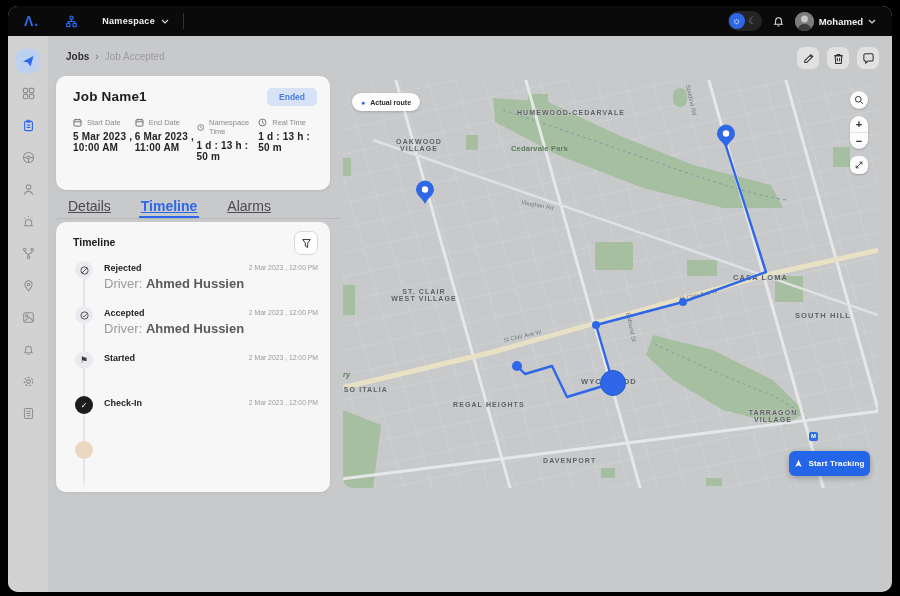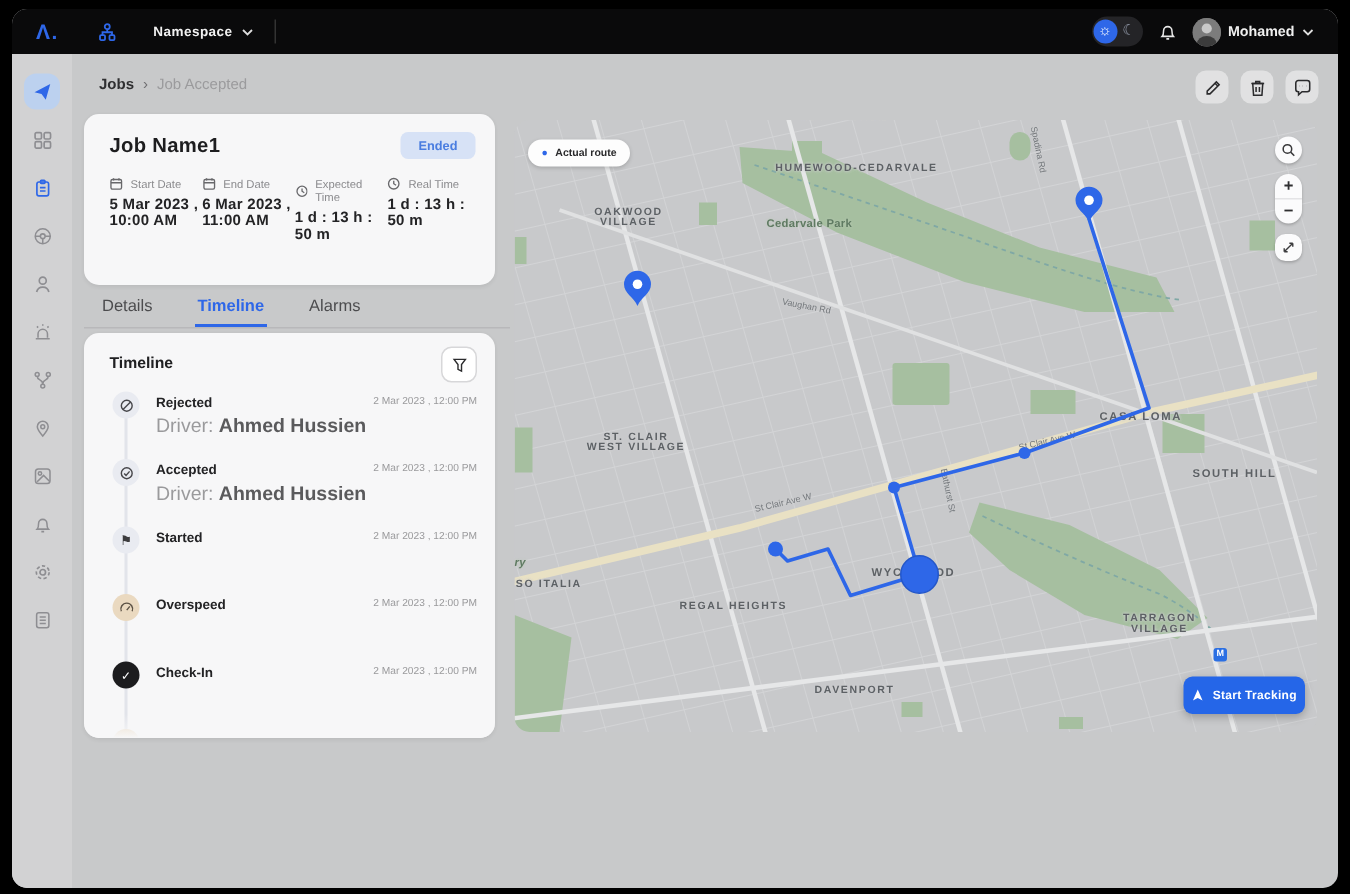--- a/index.html
+++ b/index.html
@@ -37,21 +37,21 @@
   
   .job-card{position:absolute;left:48px;top:70px;width:274px;height:114px;background:#f7f7f8;border-radius:10px;box-shadow:0 1px 3px rgba(0,0,0,.07);}
   .job-title{position:absolute;left:17px;top:13px;font-size:13.5px;font-weight:bold;color:#1d1d1f;letter-spacing:.2px;}
   .job-badge{position:absolute;right:13px;top:12px;background:#d7e2f6;color:#4a7de0;font-size:8.5px;font-weight:bold;padding:4px 12px;border-radius:5px;}
   .job-fields{position:absolute;left:17px;right:10px;top:42px;display:grid;grid-template-columns:1fr 1fr 1fr 1fr;}
   .jf-label{display:flex;align-items:center;gap:5px;font-size:7.5px;color:#8a8a8d;}
   .jf-value{margin-top:4px;font-size:10px;font-weight:bold;color:#232325;letter-spacing:.2px;}
 
   
   .tabs{position:absolute;left:48px;top:189px;width:274px;height:23px;display:flex;gap:26px;border-bottom:1px solid #b8b8ba;padding-left:10px;}
-  .tab{font-size:11px;color:#4c4c4e;cursor:pointer;padding:3px 2px;}
+  .tab{font-size:14px;color:#4c4c4e;cursor:pointer;padding:3px 2px;text-decoration:underline;}
   .tab.active{color:#2e67e8;font-weight:bold;border-bottom:2px solid #2e67e8;}
 
   
   .tl-card{position:absolute;left:48px;top:216px;width:274px;height:270px;background:#f7f7f8;border-radius:10px;box-shadow:0 1px 3px rgba(0,0,0,.07);overflow:hidden;}
   .tl-head{position:absolute;left:17px;top:14px;font-size:10.5px;font-weight:bold;color:#202022;}
   .tl-filter{position:absolute;right:12px;top:9px;width:22px;height:22px;border:1px solid #d7d7d9;border-radius:7px;background:#fff;display:flex;align-items:center;justify-content:center;cursor:pointer;}
   .tl-line{position:absolute;left:27px;top:52px;bottom:0;width:2px;background:#e2e4ea;}
   .tl-list{position:absolute;left:0;right:0;top:34px;}
   .event{position:relative;height:45px;}
   .ev-icon{position:absolute;left:19px;top:5px;width:18px;height:18px;border-radius:50%;background:#e9ebf1;display:flex;align-items:center;justify-content:center;font-size:9px;color:#3c3c3e;}
@@ -301,21 +301,21 @@
         <div class="jf-value">6 Mar 2023 , 11:00 AM</div>
       </div>
       <div>
         <div class="jf-label">
             <svg width="9" height="9" viewBox="0 0 14 14">
               <g fill="none" stroke="#68686b" stroke-width="1.4">
                 <circle cx="7" cy="7" r="5.4"></circle>
                 <path d="M7 4 V7 L9.4 8.6"></path>
               </g>
             </svg>
-            <span>Expected Time</span>
+            <span>Namespace Time</span>
           </div>
         <div class="jf-value">1 d : 13 h : 50 m</div>
       </div>
       <div>
         <div class="jf-label">
             <svg width="9" height="9" viewBox="0 0 14 14">
               <g fill="none" stroke="#68686b" stroke-width="1.4">
                 <circle cx="7" cy="7" r="5.4"></circle>
                 <path d="M7 4 V7 L9.4 8.6"></path>
               </g>
@@ -364,32 +364,20 @@
               </g>
             </svg>
           </div>
         <div class="ev-title">Accepted</div>
         <div class="ev-driver"><span>Driver:</span> <b>Ahmed Hussien</b></div>
         <div class="ev-time">2 Mar 2023 , 12:00 PM</div>
       </div>
       <div class="event">
         <div class="ev-icon">⚑</div>
         <div class="ev-title">Started</div>
-        <div class="ev-time">2 Mar 2023 , 12:00 PM</div>
-      </div>
-      <div class="event">
-        <div class="ev-icon beige">
-            <svg width="11" height="11" viewBox="0 0 14 14">
-              <g fill="none" stroke="#5d5346" stroke-width="1.2">
-                <path d="M2.4 9.6 a5 5 0 1 1 9.2 0"></path>
-                <path d="M7 8.6 L9.6 5.4"></path>
-              </g>
-            </svg>
-          </div>
-        <div class="ev-title">Overspeed</div>
         <div class="ev-time">2 Mar 2023 , 12:00 PM</div>
       </div>
       <div class="event">
         <div class="ev-icon dark">✓</div>
         <div class="ev-title">Check-In</div>
         <div class="ev-time">2 Mar 2023 , 12:00 PM</div>
       </div>
       <div class="event">
         <div class="ev-icon beige"></div>
       </div>

